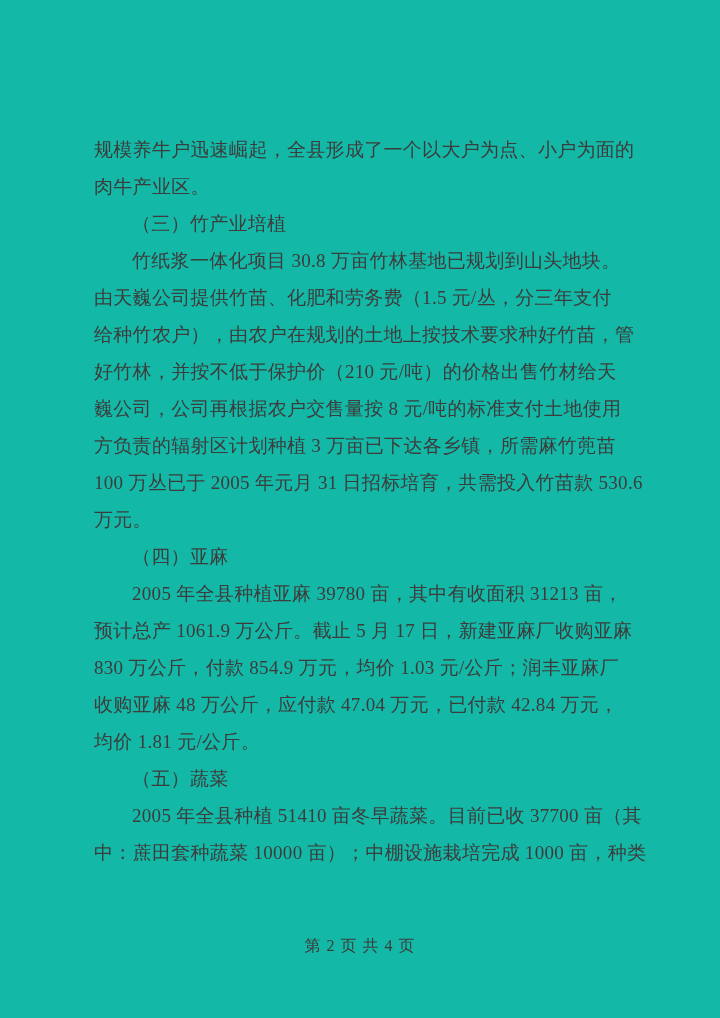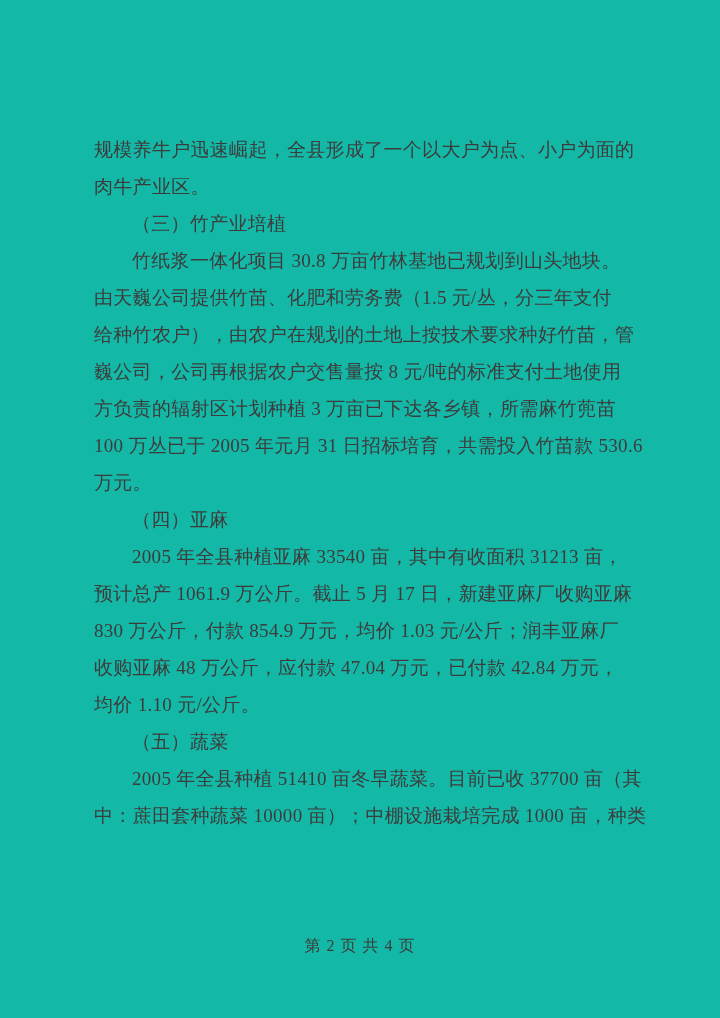--- a/index.html
+++ b/index.html
@@ -53,28 +53,29 @@
 <body>
 
 <div class="page">
   <div class="content">
     <div class="line">规模养牛户迅速崛起，全县形成了一个以大户为点、小户为面的</div>
     <div class="line">肉牛产业区。</div>
     <div class="line indent">（三）竹产业培植</div>
     <div class="line indent">竹纸浆一体化项目 30.8 万亩竹林基地已规划到山头地块。</div>
     <div class="line">由天巍公司提供竹苗、化肥和劳务费（1.5 元/丛，分三年支付</div>
     <div class="line">给种竹农户），由农户在规划的土地上按技术要求种好竹苗，管</div>
+    <div class="line">好竹林，并按不低于保护价（210 元/吨）的价格出售竹材给天</div>
     <div class="line">巍公司，公司再根据农户交售量按 8 元/吨的标准支付土地使用</div>
     <div class="line">方负责的辐射区计划种植 3 万亩已下达各乡镇，所需麻竹蔸苗</div>
     <div class="line">100 万丛已于 2005 年元月 31 日招标培育，共需投入竹苗款 530.6</div>
     <div class="line">万元。</div>
     <div class="line indent">（四）亚麻</div>
-    <div class="line indent">2005 年全县种植亚麻 33540 亩，其中有收面积 31213 亩，</div>
+    <div class="line indent">2005 年全县种植亚麻 39780 亩，其中有收面积 31213 亩，</div>
     <div class="line">预计总产 1061.9 万公斤。截止 5 月 17 日，新建亚麻厂收购亚麻</div>
     <div class="line">830 万公斤，付款 854.9 万元，均价 1.03 元/公斤；润丰亚麻厂</div>
     <div class="line">收购亚麻 48 万公斤，应付款 47.04 万元，已付款 42.84 万元，</div>
-    <div class="line">均价 1.10 元/公斤。</div>
+    <div class="line">均价 1.81 元/公斤。</div>
     <div class="line indent">（五）蔬菜</div>
     <div class="line indent">2005 年全县种植 51410 亩冬早蔬菜。目前已收 37700 亩（其</div>
     <div class="line">中：蔗田套种蔬菜 10000 亩）；中棚设施栽培完成 1000 亩，种类</div>
   </div>
   <div class="footer">第 2 页 共 4 页</div>
 </div>
 
 </body></html>

